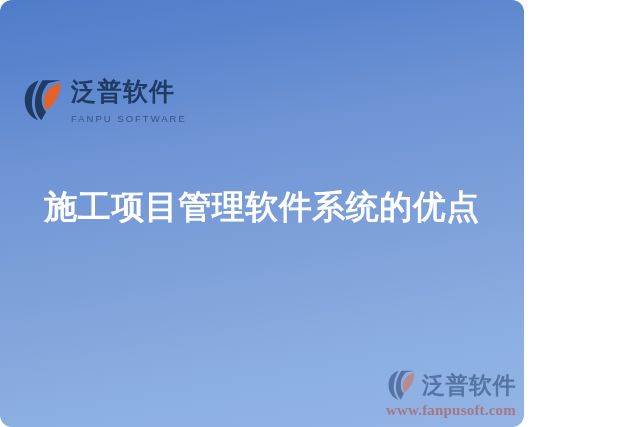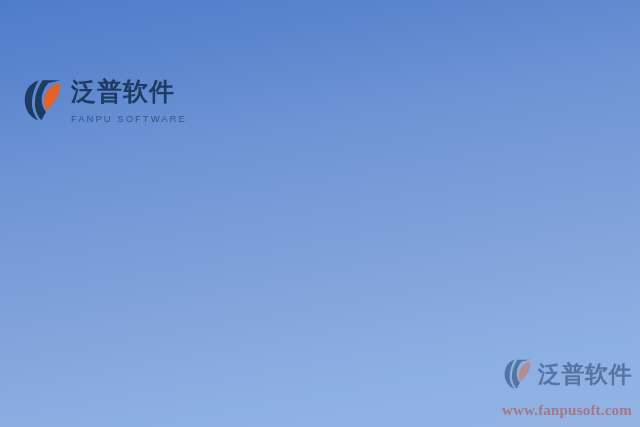--- a/index.html
+++ b/index.html
@@ -8,31 +8,32 @@
   }
   body {
     width: 640px;
     height: 427px;
     font-family: "Liberation Sans", "DejaVu Sans", sans-serif;
     overflow: hidden;
   }
 
   #banner {
     position: relative;
-    width: 640px;
+    width: 524px;
     height: 427px;
     background: linear-gradient(170deg,
                 #4f7cca 0%,
                 #5a84cd 14%,
                 #6c93d4 32%,
                 #789cd8 48%,
                 #84a5dc 66%,
                 #8db0e2 84%,
                 #93b3e4 100%);
     overflow: hidden;
+    border-radius: 12px;
   }
 
   
   #brand-logo {
     position: absolute;
     left: 24px;
     top: 76px;
     display: flex;
     align-items: center;
     gap: 7px;
@@ -113,21 +114,21 @@
     color: #33507f;
     line-height: 1.05;
     white-space: nowrap;
   }
   #watermark .wm-url {
     font-family: "Liberation Serif", "DejaVu Serif", serif;
     font-size: 15px;
     font-weight: 700;
     letter-spacing: 0.2px;
     color: #b2544a;
-    margin-top: 12px;
+    margin-top: 1px;
     white-space: nowrap;
   }
 </style>
 </head>
 <body>
 
 <div id="banner">
 
   <div id="brand-logo">
 
@@ -145,20 +146,21 @@
                C28.6 27.8 32.9 21.5 35.2 14.6 C36.2 11.5 36.6 8.2 36.0 5.0 Z" fill="#e2622a"></path>
     </svg>
 
     <div class="wordmark">
       <div class="cn">泛普软件</div>
       <div class="en">FANPU SOFTWARE</div>
     </div>
 
   </div>
 
+  <div id="headline">施工项目管理软件系统的优点</div>
 
   <div id="watermark">
 
     <div class="wm-row">
       <svg class="wm-mark" viewBox="0 0 40 44">
         <path d="M14.5 2.5 C5.0 5.5 0.5 13.5 0.8 23.0 C1.1 32.0 6.0 39.5 14.0 42.2
                  C9.6 36.5 7.6 30.3 7.9 23.6 C8.2 16.4 10.6 9.4 14.5 2.5 Z" fill="#33507f"></path>
         <path d="M36.5 2.2 L18.5 2.2 C13.5 9.8 11.0 17.0 10.9 24.2
                  C10.8 31.4 13.0 37.5 17.4 42.3 L22.0 34.0
                  C18.4 29.3 17.0 24.0 17.8 18.4 C18.4 13.8 20.6 9.2 24.4 4.9 Z" fill="#33507f"></path>

